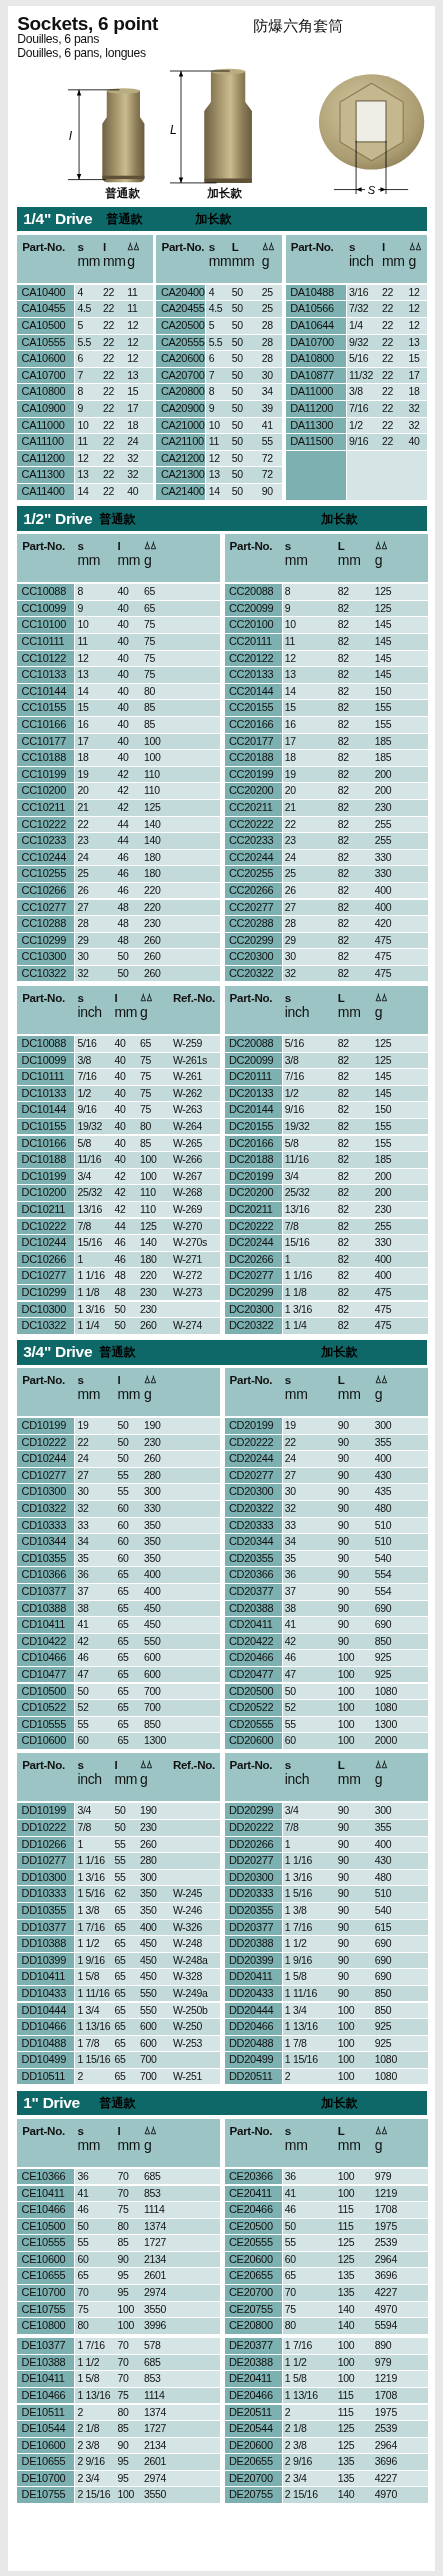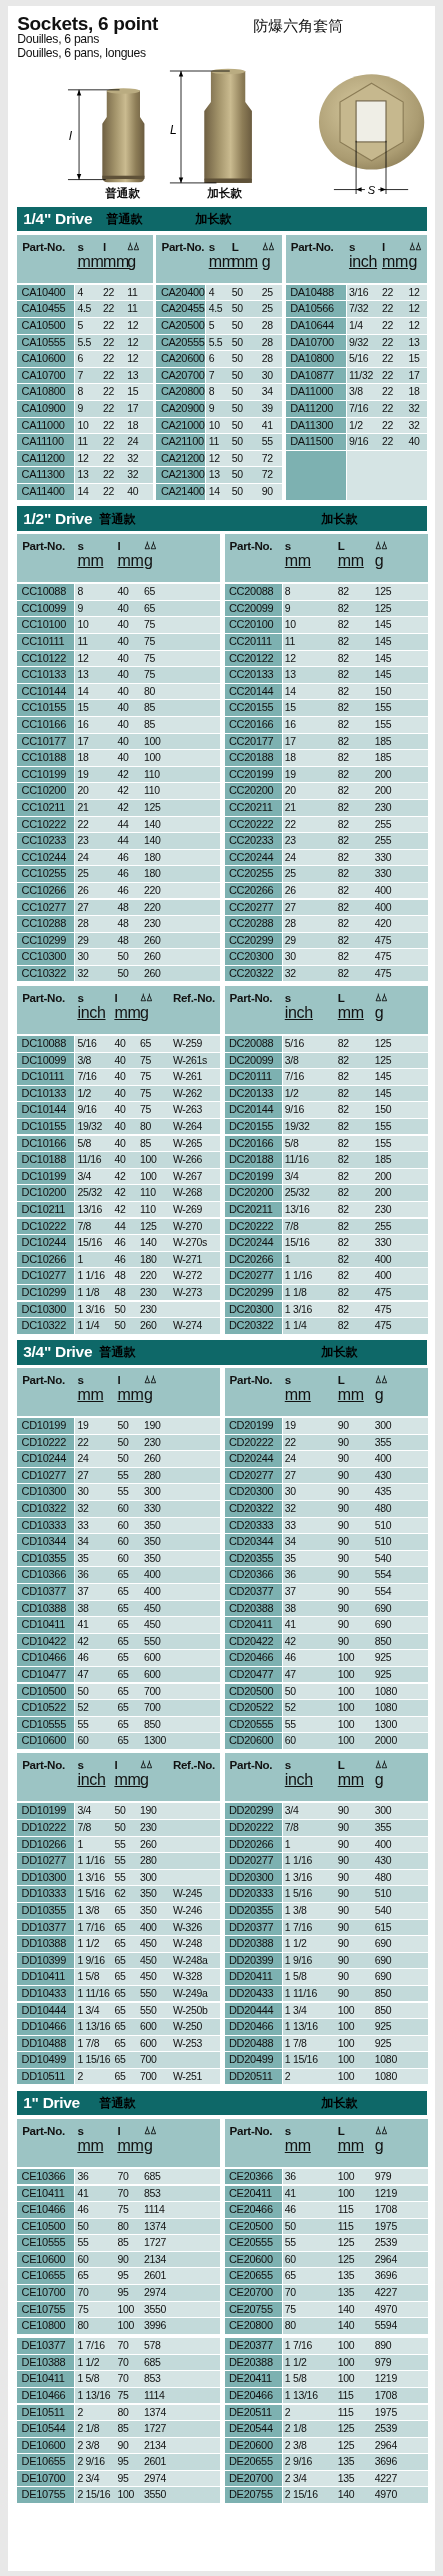--- a/index.html
+++ b/index.html
@@ -54,21 +54,21 @@
   .cols-mr{width:203px;--gtc:58px 53px 37px 1fr;}
   .cols-i {width:203px;--gtc:58px 37px 25.5px 33px 1fr;}
   .thead{
     display:grid;grid-template-columns:var(--gtc);
     background:var(--th-bg);height:48px;margin-bottom:2.2px;
   }
   .th{display:flex;flex-direction:column;justify-content:flex-start;
       padding:5px 1.1px 4.4px 2.2px;}
   .th.first{padding-left:5px;}
   .th-l{font-size:11.6px;font-weight:bold;letter-spacing:-0.3px;}
-  .th-u{font-size:16px;letter-spacing:-0.3px;text-decoration:underline;}
+  .th-u{font-size:14px;letter-spacing:-0.3px;}
   .tr{
     display:grid;grid-template-columns:var(--gtc);
     height:15.5px;margin-bottom:1.1px;background:var(--row-a);
   }
   .tr.even{background:var(--row-b);}
   .td{font-size:10.5px;line-height:15.5px;white-space:nowrap;overflow:hidden;
       padding-left:2.2px;letter-spacing:-0.3px;}
   .td.pn{background:var(--pn-bg);border-right:1.1px solid #fff;padding-left:4.4px;
          font-size:11px;}
   .tr.filler{background:var(--row-a);}

